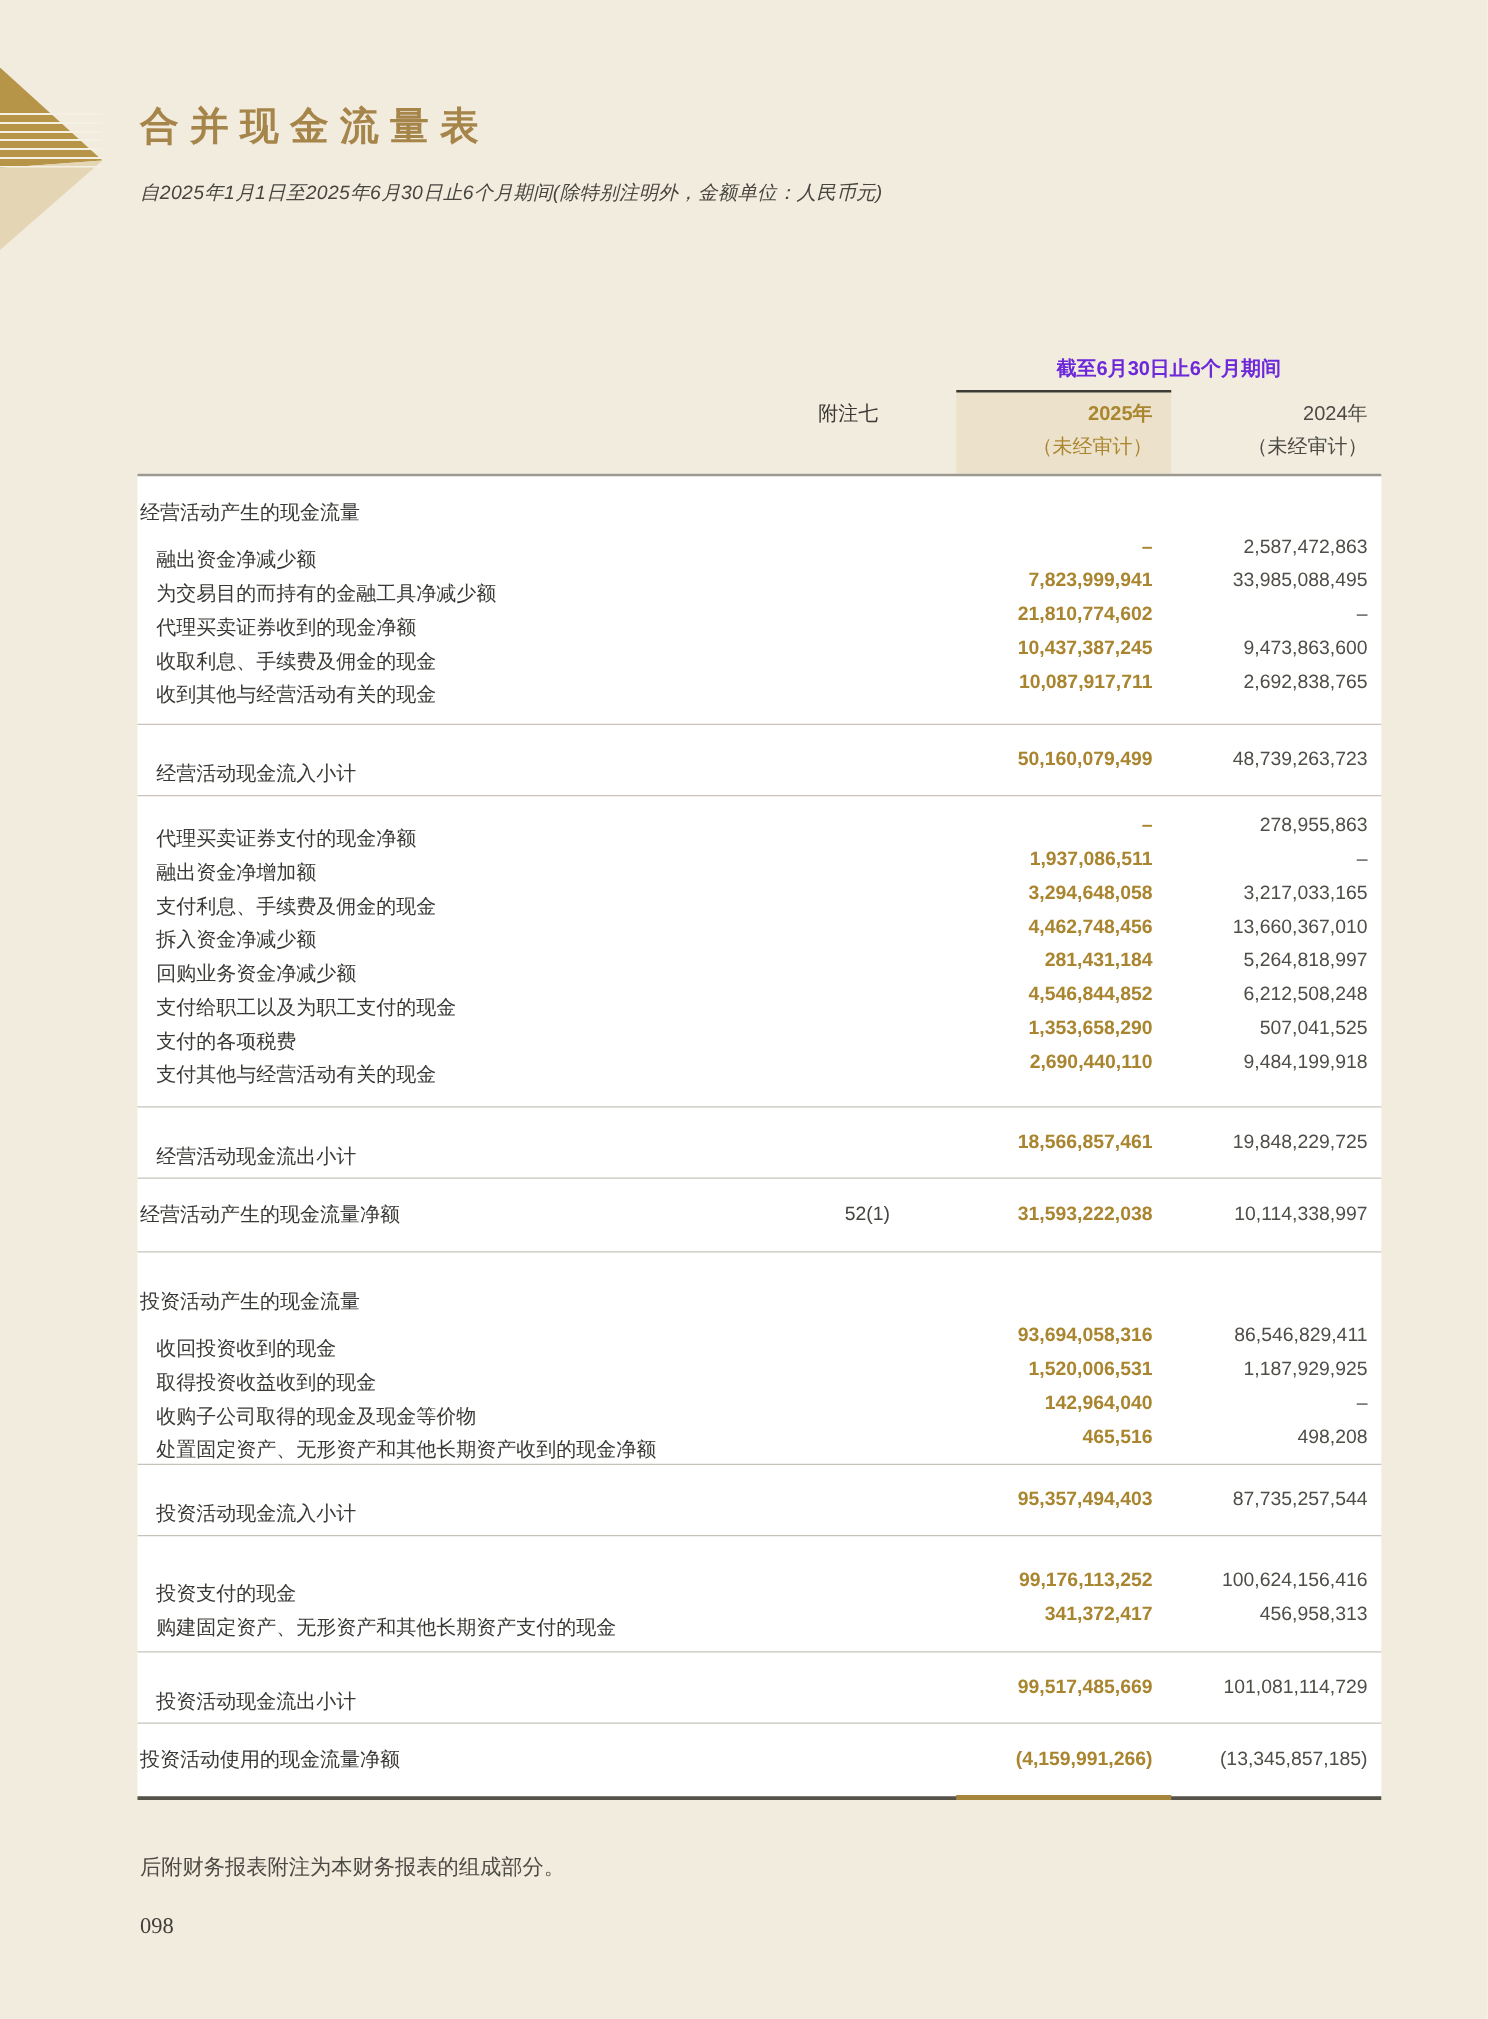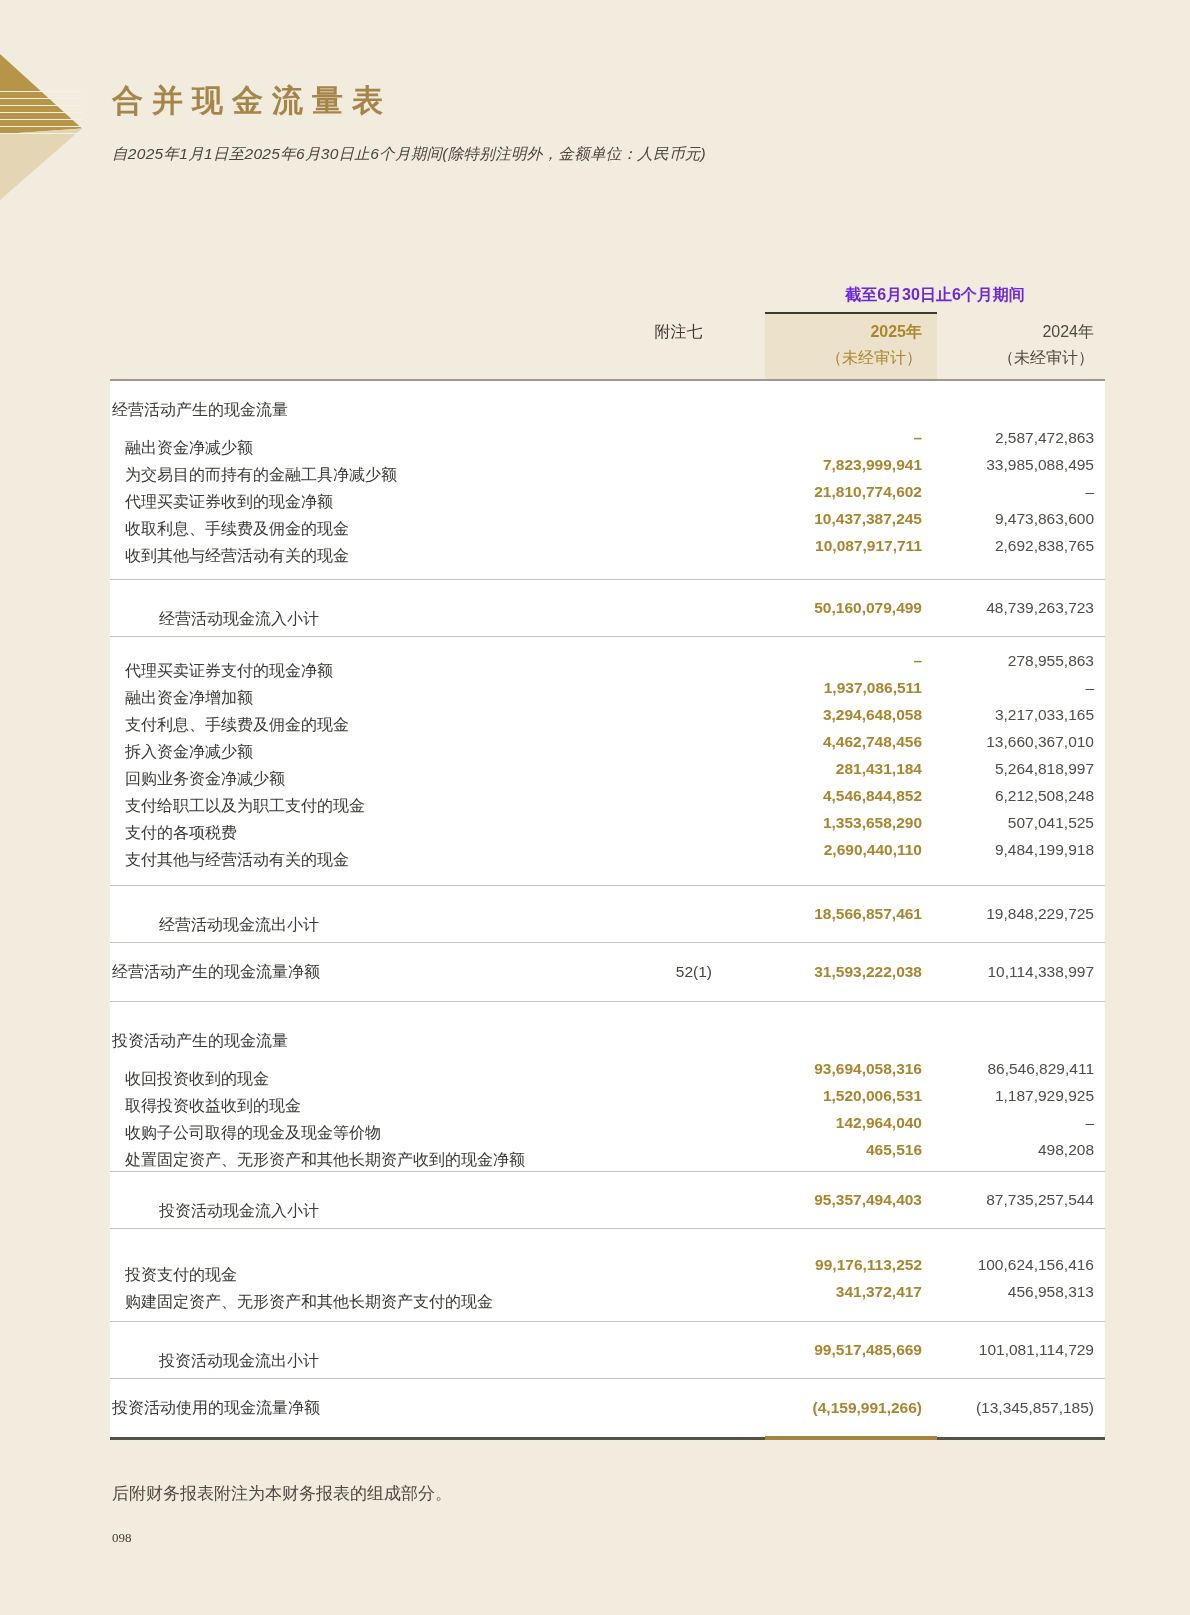--- a/index.html
+++ b/index.html
@@ -41,31 +41,31 @@
   .t-body{background:#ffffff;border-top:2px solid #9b988f;}
   .row{display:flex;align-items:center;height:27px;font-size:16px;justify-content:flex-end;}
   .row .lbl{flex:1;padding-left:2px;}
   .row .lbl.ind{padding-left:15px;margin-top:22px;}
   .row .note{width:80px;text-align:right;padding-right:13px;box-sizing:border-box;
          font-size:15.5px;color:#45443e;}
   .row .v25{width:210px;text-align:right;padding-right:13px;box-sizing:border-box;
          font-weight:700;font-size:15.5px;color:#a9852f;}
   .row .v24{width:170px;text-align:right;padding-right:11px;box-sizing:border-box;
          font-size:15.5px;color:#4f4d47;}
-  .row.subtotal{height:56px;padding-left:34px;}
+  .row.subtotal{height:56px;}
   .row.net{height:58px;}
   .rule{height:1px;background:#c7c3b9;}
   .spacer{width:100%;}
   .final-rule{position:relative;height:3px;background:#55524a;}
   .final-rule .gold{position:absolute;left:655px;top:-1px;width:172px;height:4px;background:#a5853c;}
 
   
   .footnote{position:absolute;left:112px;top:1482px;font-size:17px;color:#4c4a44;}
   .pagenum{position:absolute;left:112px;top:1530px;font-family:"Liberation Serif","DejaVu Serif",serif;
-         font-size:13px;color:#3f3e38;text-align:right;}
+         font-size:18px;color:#3f3e38;text-align:right;}
 </style>
 </head>
 <body>
 
 <div class="page">
 
   <div class="ornament">
     <div class="orn-gold"></div>
     <div class="orn-pale"></div>
     <div class="orn-stripes"></div>

